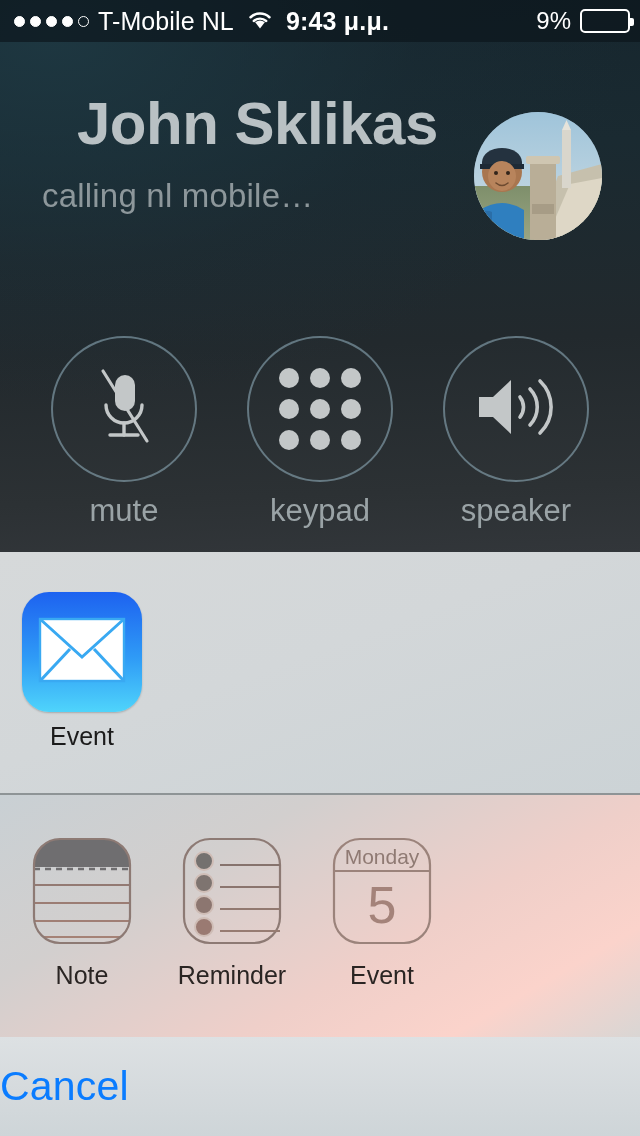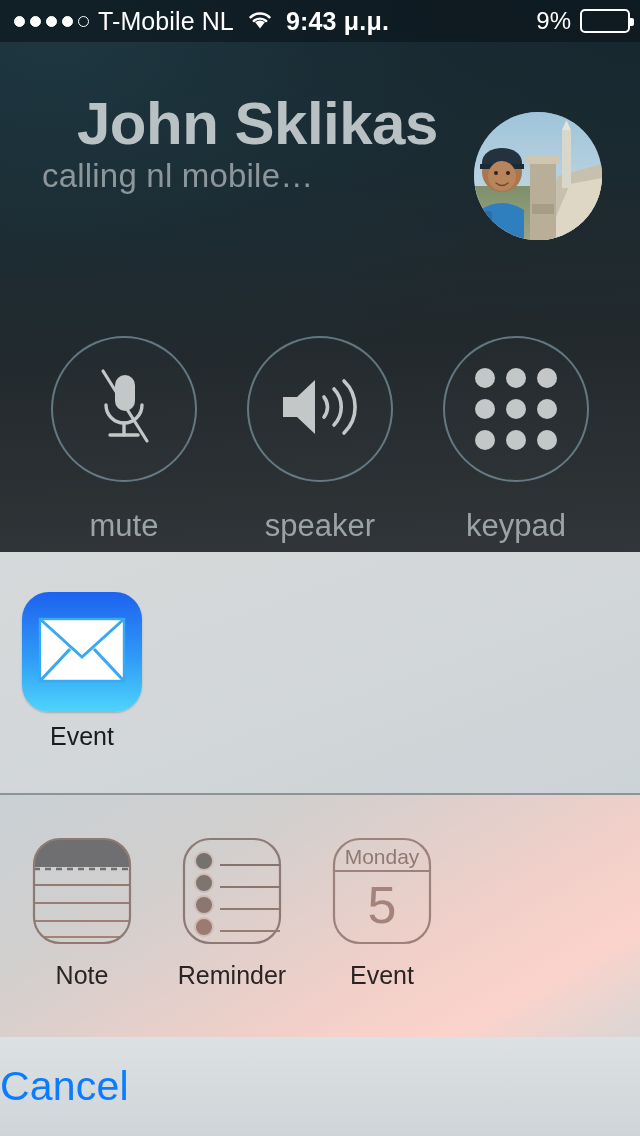--- a/index.html
+++ b/index.html
@@ -125,21 +125,21 @@
   .caller-name {
     font-size: 60px;
     font-weight: 700;
     color: #b9c1c4;
     letter-spacing: -0.5px;
     line-height: 1.08;
     white-space: nowrap;
     margin-left: 35px;
   }
   .caller-status {
-    margin-top: 0;
+    margin-top: 20px;
     font-size: 33px;
     font-weight: 300;
     color: #8d979b;
     letter-spacing: 0.2px;
     white-space: nowrap;
   }
 
   
   .avatar {
     position: absolute;
@@ -172,21 +172,21 @@
     width: 146px; height: 146px;
     border-radius: 50%;
     border: 2px solid rgba(150,180,195,0.55);
     box-sizing: border-box;
     display: flex;
     align-items: center;
     justify-content: center;
     background: rgba(255,255,255,0.012);
   }
   .call-label {
-    margin-top: 26px;
+    margin-top: 11px;
     font-size: 31px;
     font-weight: 300;
     color: #9aa3a6;
   }
   .keypad-grid {
     display: grid;
     grid-template-columns: repeat(3, 20px);
     grid-template-rows: repeat(3, 20px);
     gap: 11px;
   }
@@ -386,47 +386,47 @@
               <line x1="23" y1="70" x2="51" y2="70" stroke="#c3c7c8" stroke-width="3.4" stroke-linecap="round"></line>
               <line x1="16" y1="6" x2="60" y2="76" stroke="#c3c7c8" stroke-width="3.2" stroke-linecap="round"></line>
             </svg>
           </span>
         </div>
         <div class="call-label">mute</div>
       </div>
 
       <div class="call-btn">
         <div class="call-circle">
-          <span>
-            <svg width="86" height="74" viewBox="0 0 86 74">
-              <path d="M6 27 L20 27 L38 10 L38 64 L20 47 L6 47 Z" fill="#c3c7c8"></path>
-              <path d="M47 27 A16 16 0 0 1 47 47" stroke="#c3c7c8" stroke-width="3.6" fill="none" stroke-linecap="round"></path>
-              <path d="M57 19 A26 26 0 0 1 57 55" stroke="#c3c7c8" stroke-width="3.6" fill="none" stroke-linecap="round"></path>
-              <path d="M67 11 A36 36 0 0 1 67 63" stroke="#c3c7c8" stroke-width="3.6" fill="none" stroke-linecap="round"></path>
-            </svg>
-          </span>
-        </div>
-        <div class="call-label">speaker</div>
-      </div>
-
-      <div class="call-btn">
-        <div class="call-circle">
           <span class="keypad-grid">
             <i></i>
               <i></i>
               <i></i>
             <i></i>
               <i></i>
               <i></i>
             <i></i>
               <i></i>
               <i></i>
           </span>
         </div>
         <div class="call-label">keypad</div>
+      </div>
+
+      <div class="call-btn">
+        <div class="call-circle">
+          <span>
+            <svg width="86" height="74" viewBox="0 0 86 74">
+              <path d="M6 27 L20 27 L38 10 L38 64 L20 47 L6 47 Z" fill="#c3c7c8"></path>
+              <path d="M47 27 A16 16 0 0 1 47 47" stroke="#c3c7c8" stroke-width="3.6" fill="none" stroke-linecap="round"></path>
+              <path d="M57 19 A26 26 0 0 1 57 55" stroke="#c3c7c8" stroke-width="3.6" fill="none" stroke-linecap="round"></path>
+              <path d="M67 11 A36 36 0 0 1 67 63" stroke="#c3c7c8" stroke-width="3.6" fill="none" stroke-linecap="round"></path>
+            </svg>
+          </span>
+        </div>
+        <div class="call-label">speaker</div>
       </div>
 
     </div>
   </div>
 
   <div class="share-sheet">
     <div class="apps-row">
 
 
       <div class="app-item">

